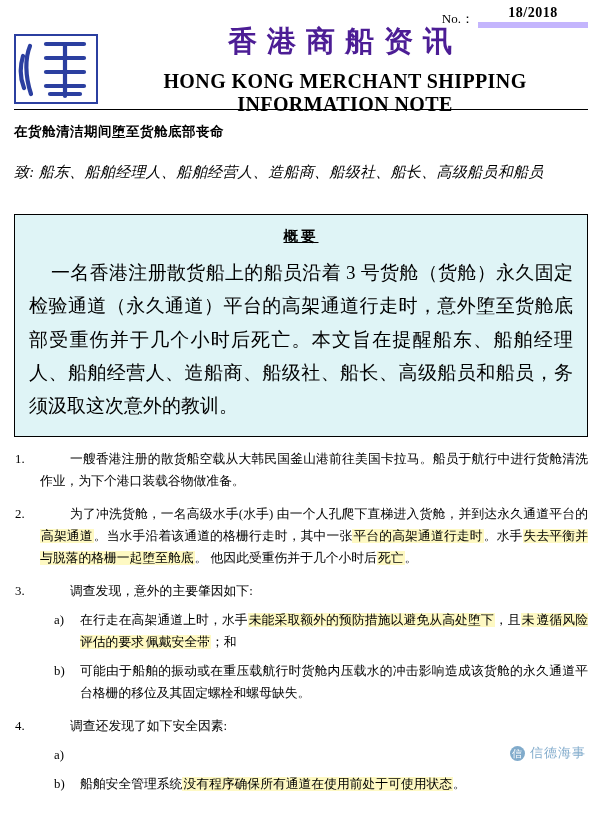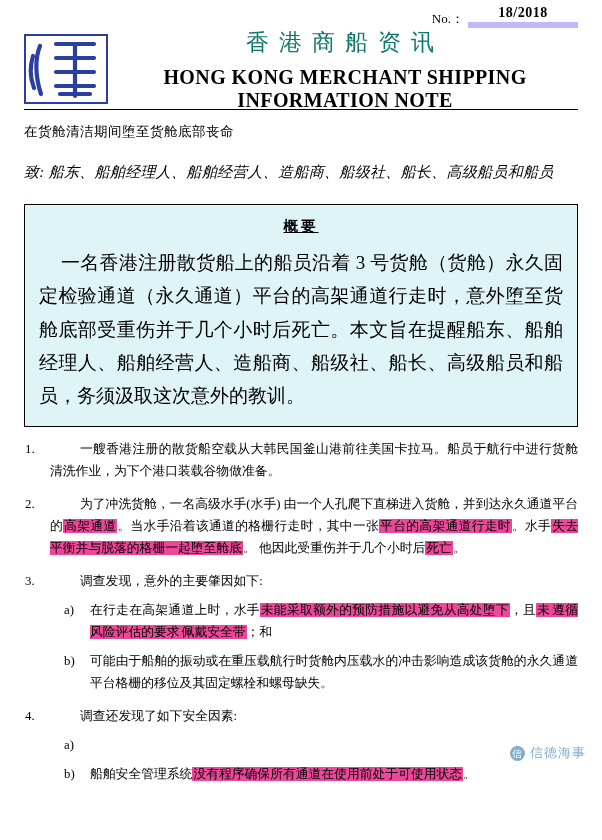--- a/index.html
+++ b/index.html
@@ -10,21 +10,21 @@
     background: #ffffff;
     font-family: "Liberation Sans", sans-serif;
     color: #000000;
     overflow: hidden;
     position: relative;
   }
   .page {
     width: 602px;
     height: 772px;
     position: relative;
-    padding: 0 24px;
+    padding: 0 14px;
   }
   
   .no-line {
     display: flex;
     justify-content: flex-end;
     align-items: flex-end;
     padding-top: 10px;
     height: 28px;
   }
   .no-label {
@@ -60,55 +60,55 @@
     overflow: hidden;
   }
   .logo svg { display: block; }
   .title-block {
     flex: 1;
     text-align: center;
     padding-left: 4px;
   }
   .title-cn {
     font-family: "Liberation Serif", serif;
-    font-size: 23px;
-    font-weight: normal;
+    font-size: 29px;
+    font-weight: bold;
     letter-spacing: 10px;
-    color: #0f766e;
+    color: #4c1d95;
   }
   .title-en {
     font-family: "Liberation Serif", serif;
     font-size: 20px;
     font-weight: bold;
     letter-spacing: 0.4px;
     margin-top: 8px;
     color: #000;
   }
   .rule {
     border-bottom: 1.5px solid #000;
     margin-top: 3px;
   }
   
   .subject {
     font-family: "Liberation Serif", serif;
     font-size: 13.5px;
-    font-weight: normal;
+    font-weight: bold;
     margin-top: 13px;
     letter-spacing: 0.5px;
   }
   .addressee {
     font-family: "Liberation Serif", serif;
     font-size: 15px;
     font-style: italic;
     margin-top: 22px;
     letter-spacing: 0.3px;
   }
   
   .summary-box {
-    margin-top: 22px;
+    margin-top: 32px;
     border: 1px solid #000;
     background: #dff4f6;
     padding: 12px 14px 14px 14px;
   }
   .summary-title {
     text-align: center;
     font-family: "Liberation Serif", serif;
     font-size: 14.5px;
     font-weight: bold;
     letter-spacing: 3px;
@@ -150,21 +150,21 @@
     display: flex;
     margin-top: 7px;
     font-family: "Liberation Serif", serif;
     font-size: 12.8px;
     line-height: 1.72;
     padding-left: 40px;
   }
   .sub .num { flex: 0 0 26px; }
   .sub .txt { flex: 1; text-align: justify; }
   mark.hl {
-    background: #ec4899;
+    background: #fef9c3;
     color: #000;
     padding: 0 1px;
   }
   
   .watermark {
     position: absolute;
     right: 16px;
     bottom: 10px;
     display: flex;
     align-items: center;

